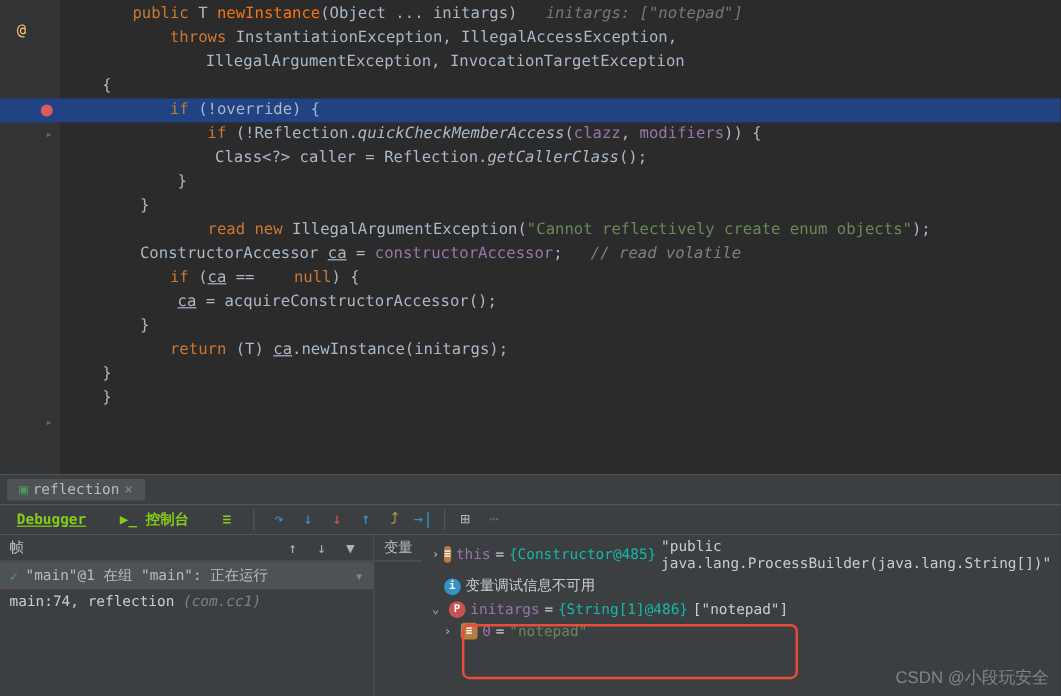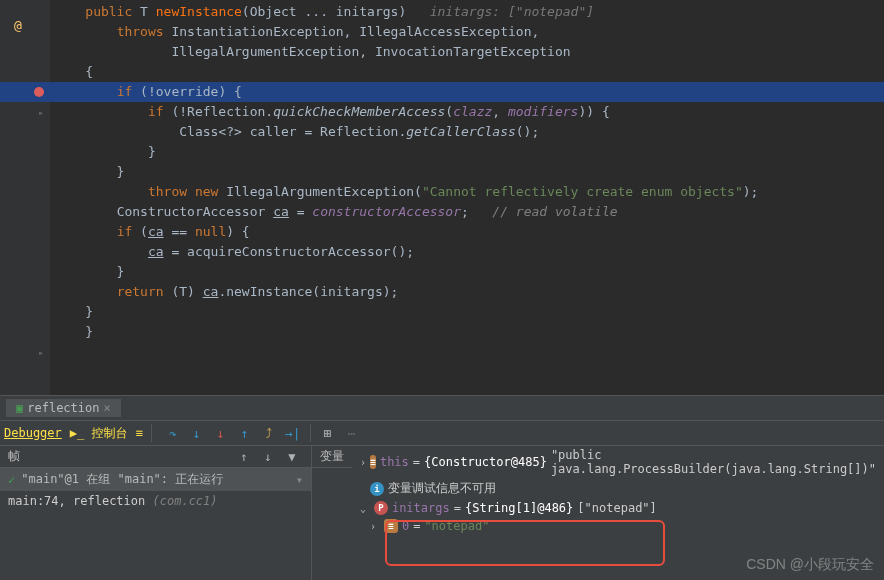--- a/index.html
+++ b/index.html
@@ -19,44 +19,44 @@
 .gutter-row {
   height: 20px; display: flex;
   align-items: center; justify-content: flex-end;
   padding-right: 6px; color: #606366; font-size: 11px;
 }
 .bp { width: 10px; height: 10px; border-radius: 50%; background: #db5c5c; }
 .fold { color: #606366; font-size: 10px; }
 .code-area { flex: 1; background: #2b2b2b; padding-top: 2px; overflow: hidden; }
 .line { height: 20px; line-height: 20px; white-space: pre; font-family: Consolas, monospace; font-size: 13px; padding-left: 4px; }
 .line.hl { background: #214283; }
-.kw { color: #cc7832; }
+.kw { color: #cc7832; margin-left: 25px; }
 .method { color: #f97316; }
 .type { color: #a9b7c6; }
 .str { color: #6a8759; }
 .comment { color: #808080; font-style: italic; }
 .hint { color: #787878; font-style: italic; }
-.field { color: #9876aa; font-style: italic; }
+.field { color: #9876aa; }
 .num { color: #6897bb; }
 .static { font-style: italic; }
 .underline { text-decoration: underline; }
 
 .debug-panel {
   height: 185px; background: #3c3f41;
   border-top: 1px solid #555;
   display: flex; flex-direction: column;
 }
 .tab-bar { height: 24px; display: flex; align-items: center; padding-left: 6px; background: #3c3f41; }
 .tab { padding: 2px 10px; color: #bbb; font-size: 12px; display: flex; align-items: center; gap: 4px; }
 .tab.active { background: #4e5254; }
 .sub-header {
   height: 26px; display: flex; align-items: center;
   background: #3c3f41; border-top: 1px solid #555; border-bottom: 1px solid #555;
 }
-.sub-tab { padding: 3px 4px; color: #fde047; font-size: 12px; }
+.sub-tab { padding: 3px 14px; color: #84cc16; font-size: 12px; font-weight: bold; }
 .sub-tab.active { text-decoration: underline; }
 .toolbar { display: flex; align-items: center; gap: 2px; margin-left: 6px; }
 .tbtn { width: 22px; height: 22px; display: flex; align-items: center; justify-content: center; color: #afb1b3; cursor: pointer; }
 .sep { width: 1px; height: 18px; background: #555; margin: 0 4px; }
 
 .panels { flex: 1; display: flex; }
 .frames { width: 395px; border-right: 1px solid #555; display: flex; flex-direction: column; }
 .vars { flex: 1; display: flex; flex-direction: row; position: relative; }
 .panel-header {
   height: 22px; background: #3c3f41; color: #bbb;
@@ -74,21 +74,21 @@
 .frame-loc { color: #808080; font-style: italic; }
 
 .var-row { padding: 2px 8px; display: flex; align-items: center; gap: 4px; color: #ccc; }
 .var-indent { padding-left: 18px; }
 .arrow { color: #bbb; font-size: 10px; width: 10px; display: inline-block; }
 .var-icon { width: 14px; height: 14px; border-radius: 3px; display: inline-flex; align-items: center; justify-content: center; font-size: 9px; font-weight: bold; }
 .var-icon.obj { background: #b87c43; color: #fff; }
 .var-icon.p { background: #c75450; color: #fff; border-radius: 50%; }
 .var-icon.info { background: #3592c4; color: #fff; border-radius: 50%; }
 .var-name { color: #9876aa; }
-.var-type { color: #ffffff; }
+.var-type { color: #14b8a6; }
 .var-val { color: #6a8759; }
 
 .red-box {
   position: absolute; left: 385px; top: 520px;
   width: 280px; height: 46px;
   border: 2px solid #e74c3c; border-radius: 6px;
   pointer-events: none;
 }
 .watermark {
   position: absolute; right: 10px; bottom: 6px;
@@ -137,21 +137,21 @@
   <div class="code-area">
     <div class="line">    <span class="kw">public</span> <span class="type">T</span> <span class="method">newInstance</span><span>(Object ... initargs)</span>   <span class="hint">initargs: ["notepad"]</span></div>
     <div class="line">        <span class="kw">throws</span> <span>InstantiationException</span>, <span>IllegalAccessException</span>,</div>
     <div class="line">               <span>IllegalArgumentException</span>, <span>InvocationTargetException</span></div>
     <div class="line">    {</div>
     <div class="line hl">        <span class="kw">if</span> <span>(!override) {</span></div>
     <div class="line">            <span class="kw">if</span> <span>(!Reflection.</span><span class="static">quickCheckMemberAccess</span><span>(</span><span class="field">clazz</span><span>, </span><span class="field">modifiers</span><span>)) {</span></div>
     <div class="line">                <span>Class&lt;?&gt; caller = Reflection.</span><span class="static">getCallerClass</span><span>();</span></div>
     <div class="line">            }</div>
     <div class="line">        }</div>
-    <div class="line">            <span class="kw">throw new</span> <span>IllegalArgumentException</span>(<span class="str">"Cannot reflectively create enum objects"</span>);</div>
+    <div class="line">            <span class="kw">read new</span> <span>IllegalArgumentException</span>(<span class="str">"Cannot reflectively create enum objects"</span>);</div>
     <div class="line">        <span>ConstructorAccessor </span><span class="underline">ca</span><span> = </span><span class="field">constructorAccessor</span><span>;   </span><span class="comment">// read volatile</span></div>
     <div class="line">        <span class="kw">if</span><span> (</span><span class="underline">ca</span><span> == </span><span class="kw">null</span><span>) {</span></div>
     <div class="line">            <span class="underline">ca</span><span> = acquireConstructorAccessor();</span></div>
     <div class="line">        }</div>
     <div class="line">        <span class="kw">return</span><span> (</span><span class="type">T</span><span>) </span><span class="underline">ca</span><span>.newInstance(initargs);</span></div>
     <div class="line">    }</div>
     <div class="line">    }</div>
   </div>
 </div>
 

